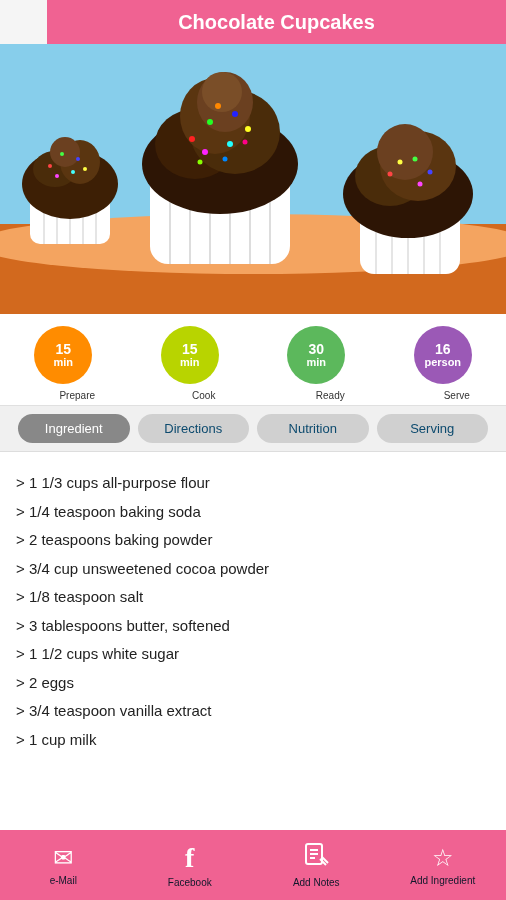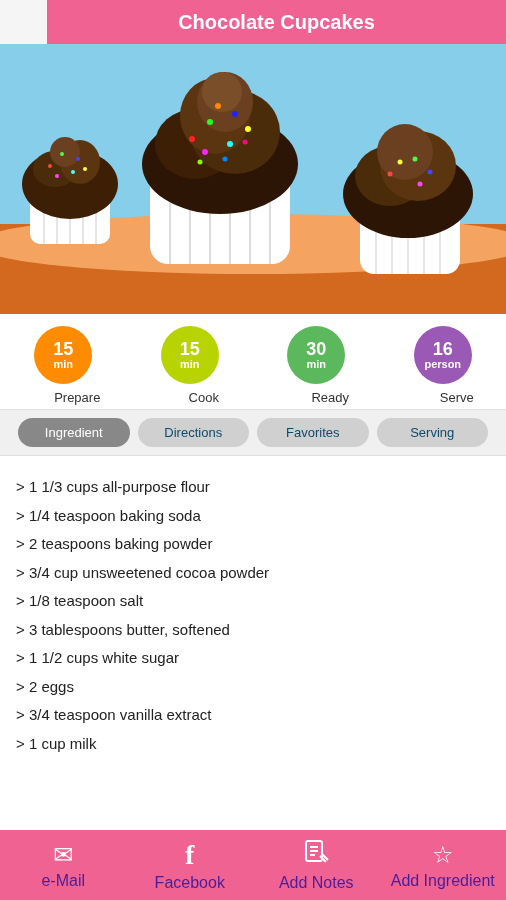--- a/index.html
+++ b/index.html
@@ -62,28 +62,28 @@
       height: 58px;
       border-radius: 50%;
       display: flex;
       flex-direction: column;
       align-items: center;
       justify-content: center;
       color: white;
       font-weight: bold;
     }
     .stat-circle .num {
-      font-size: 18px;
+      font-size: 14px;
       line-height: 1;
     }
     .stat-circle .unit {
       font-size: 11px;
     }
     .stat-label {
-      font-size: 13px;
+      font-size: 10px;
       color: #333;
       margin-top: 2px;
       margin-left: 28px;
     }
     .orange { background: #ff8c00; }
     .yellow-green { background: #b8d400; }
     .green { background: #5cb85c; }
     .purple { background: #9b59b6; }
 
     
@@ -149,22 +149,22 @@
       align-items: center;
       justify-content: center;
       gap: 3px;
       cursor: pointer;
     }
     .nav-icon {
       font-size: 24px;
       color: white;
     }
     .nav-label {
-      font-size: 16px;
-      color: #4c1d95;
+      font-size: 10px;
+      color: #0f172a;
     }
   </style>
 </head>
 <body>
 
 <div id="header">
   <h1>Chocolate Cupcakes</h1>
 </div>
 
 <div id="hero">
@@ -270,21 +270,21 @@
       <span class="num">16</span>
       <span class="unit">person</span>
     </div>
     <span class="stat-label">Serve</span>
   </div>
 </div>
 
 <div id="tab-bar">
   <button class="tab-btn active">Ingredient</button>
   <button class="tab-btn inactive">Directions</button>
-  <button class="tab-btn inactive">Favorites</button>
+  <button class="tab-btn inactive">Nutrition</button>
   <button class="tab-btn inactive">Serving</button>
 </div>
 
 <div id="content">
   <div class="ingredient-line">&gt; 1 1/3 cups all-purpose flour</div>
   <div class="ingredient-line">&gt; 1/4 teaspoon baking soda</div>
   <div class="ingredient-line">&gt; 2 teaspoons baking powder</div>
   <div class="ingredient-line">&gt; 3/4 cup unsweetened cocoa powder</div>
   <div class="ingredient-line">&gt; 1/8 teaspoon salt</div>
   <div class="ingredient-line">&gt; 3 tablespoons butter, softened</div>

